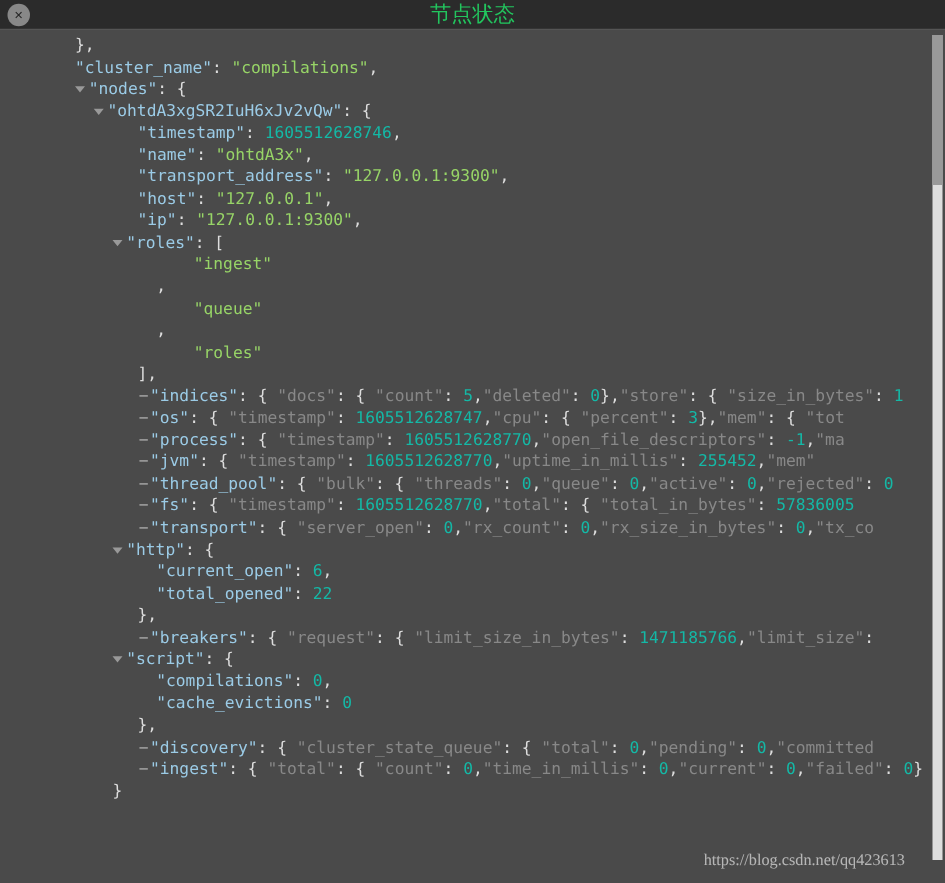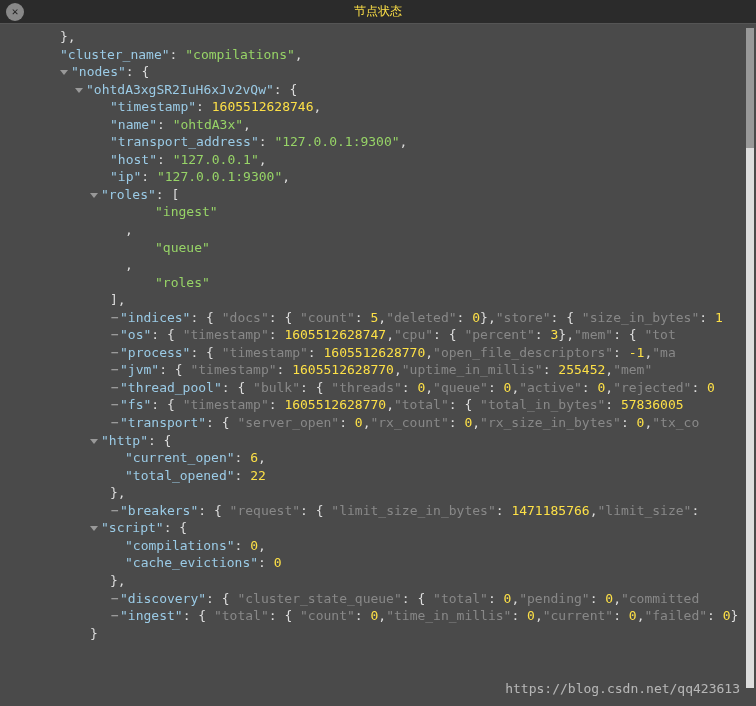--- a/index.html
+++ b/index.html
@@ -31,22 +31,22 @@
     justify-content: center;
     font-size: 11px;
     margin-left: 6px;
     cursor: pointer;
     font-weight: bold;
   }
   .title {
     position: absolute;
     left: 50%;
     transform: translateX(-50%);
-    color: #fde047;
-    font-size: 12px;
+    color: #22c55e;
+    font-size: 17px;
   }
   .content {
     background: #4a4a4a;
     padding: 4px 10px;
     height: 670px;
     overflow: hidden;
     line-height: 1.35;
     white-space: nowrap;
     position: relative;
   }
@@ -61,21 +61,21 @@
   .scrollbar-thumb {
     position: absolute;
     width: 8px;
     height: 120px;
     top: 0;
     background: #999;
   }
   .ln { display: block; }
   .key { color: #9bcbe6; }
   .str { color: #97d467; }
-  .num { color: #fde047; }
+  .num { color: #14b8a6; }
   .pun { color: #ddd; }
   .arrow {
     display: inline-block;
     width: 0; height: 0;
     border-left: 4px solid transparent;
     border-right: 4px solid transparent;
     border-top: 5px solid #999;
     margin-right: 3px;
     vertical-align: middle;
   }
@@ -87,23 +87,24 @@
   }
   .ind1 { padding-left: 50px; }
   .ind2 { padding-left: 65px; }
   .ind3 { padding-left: 80px; }
   .ind4 { padding-left: 100px; }
   .ind5 { padding-left: 115px; }
   .ind6 { padding-left: 145px; }
   .watermark {
     position: absolute;
     bottom: 10px;
-    right: 16px;
+    right: 32px;
     color: rgba(255,255,255,0.6);
     font-size: 13px;
+    font-family: Liberation Serif, serif;
   }
   .key-g { color: #888; }
 </style>
 </head>
 <body>
 
 <div class="titlebar">
   <div class="close-btn">✕</div>
   <div class="title">节点状态</div>
 </div>

